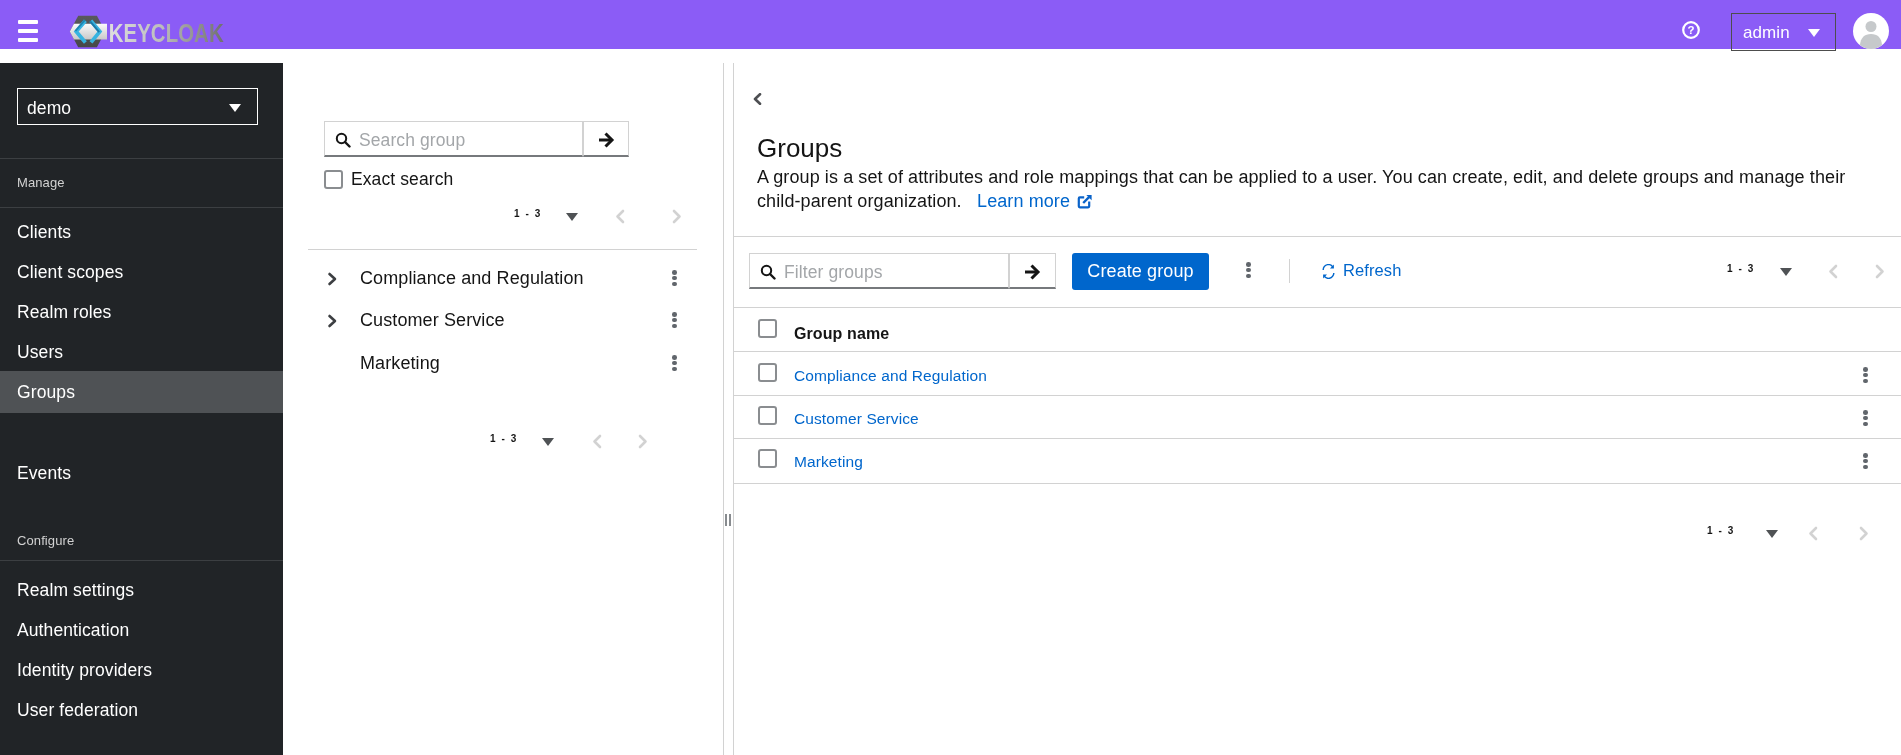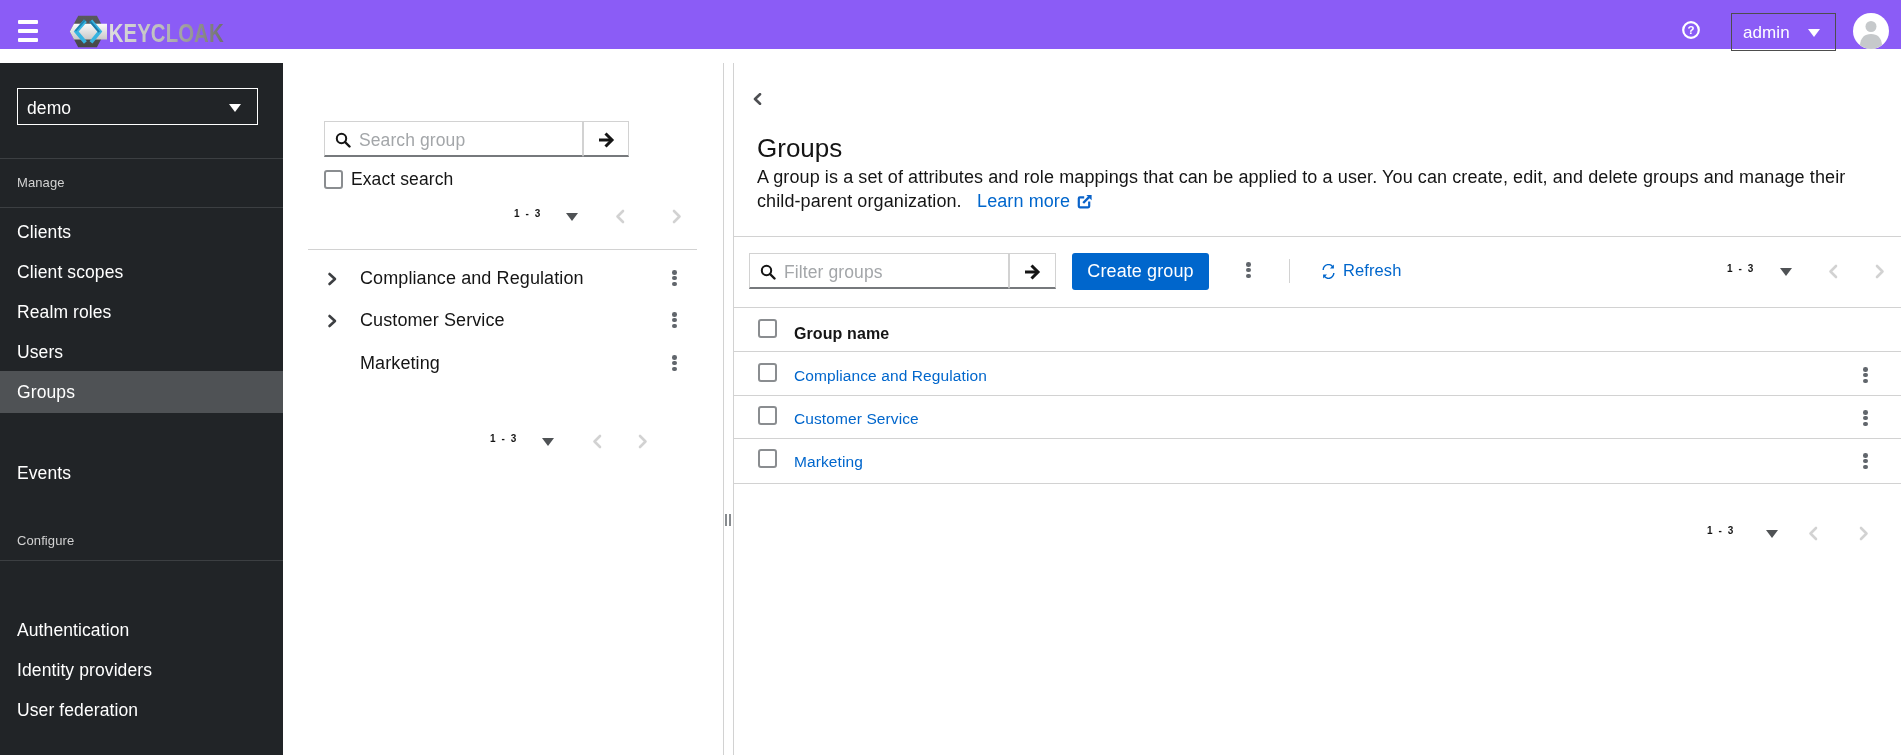--- a/index.html
+++ b/index.html
@@ -117,20 +117,21 @@
 
   <div class="navitem" style="top:149px">Clients</div>
   <div class="navitem" style="top:189px">Client scopes</div>
   <div class="navitem" style="top:269px">Users</div>
   <div class="navitem" style="top:229px">Realm roles</div>
   <div class="navitem cur" style="top:308px">Groups</div>
   <div class="navitem" style="top:390px">Events</div>
 
   <div class="navsec" style="top:470px">Configure</div>
   <div class="navsep" style="top:497px"></div>
+  <div class="navitem" style="top:507px">Realm settings</div>
   <div class="navitem" style="top:547px">Authentication</div>
   <div class="navitem" style="top:587px">Identity providers</div>
   <div class="navitem" style="top:627px">User federation</div>
 </div>
 
 <div id="midpanel"></div>
 
 <div class="sgroup" style="left:324px;top:121px">
   <div class="sinput" style="width:259px;height:36px">
     <svg style="position:absolute;left:10px;top:10px" width="16" height="16" viewBox="0 0 16 16">

